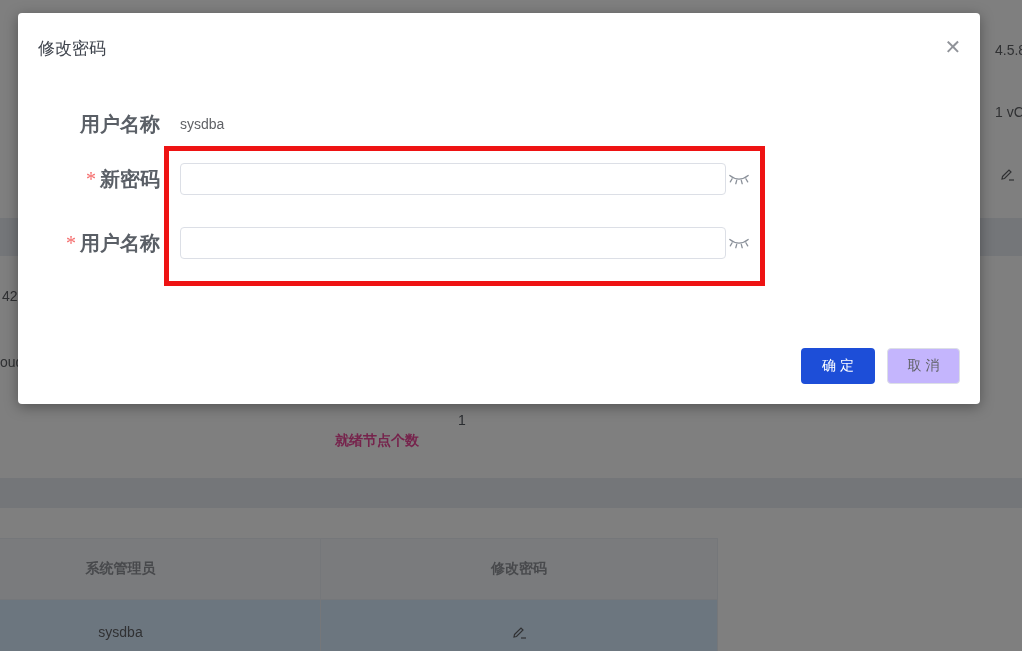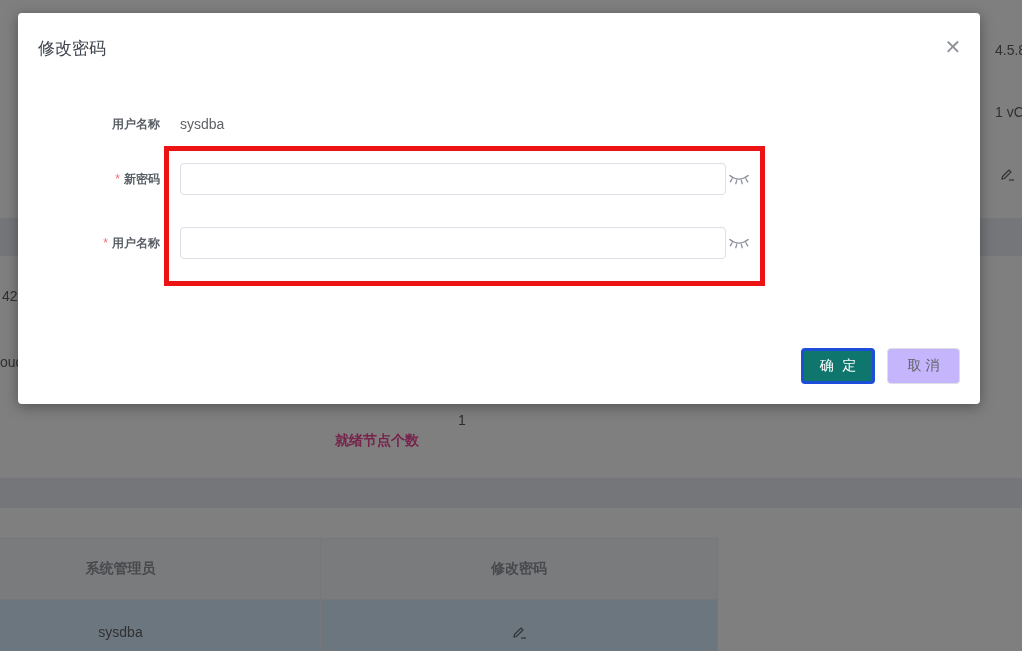--- a/index.html
+++ b/index.html
@@ -47,35 +47,35 @@
     position:absolute; left:921px; top:20px; width:28px; height:28px;
     font-size:20px; color:#909399; display:flex; align-items:center; justify-content:center;
     cursor:pointer; background:none; border:none;
   }
   .form-row { position:absolute; left:0; width:100%; }
   .row-username { top:97px; height:28px; }
   .row-newpw { top:150px; height:32px; }
   .row-confirm { top:214px; height:32px; }
   .form-label {
     position:absolute; left:0; top:0; width:142px; height:100%;
-    text-align:right; font-size:12px; font-weight:bold; color:#5a5f66;
-    display:flex; align-items:center; justify-content:flex-end; white-space:nowrap;
+    text-align:right; font-size:20px; font-weight:bold; color:#5a5f66;
+    display:flex; align-items:center; justify-content:flex-end; white-space:nowrap;font-family:Liberation Serif, serif;
   }
   .req { color:#f56c6c; margin-right:4px; font-weight:normal; }
   .plain-value { position:absolute; left:162px; top:0; height:100%; display:flex; align-items:center; font-size:14px; color:#606266; }
   .pw-input {
     position:absolute; left:162px; top:0; width:546px; height:32px;
     border:1px solid #dcdfe6; border-radius:4px; outline:none;
     font-size:14px; color:#606266; padding:0 10px; background:#fff;
   }
   .eye { position:absolute; left:710px; top:7px; width:22px; height:18px; cursor:pointer; }
 
   .modal-footer { position:absolute; left:0; top:335px; width:100%; height:36px; }
   .btn { position:absolute; height:36px; border-radius:4px; font-size:14px; cursor:pointer; }
-  .btn-confirm { left:783px; width:74px; background:#0f766e; border:3px solid #1d4ed8; color:#fff;font-family:Liberation Mono, monospace; }
+  .btn-confirm { left:783px; width:74px; background:#1d4ed8; border:6px solid #1d4ed8; color:#fff; }
   .btn-cancel  { left:869px; width:73px; background:#c4b5fd; border:1px solid #dcdfe6; color:#606266; }
 
   
   .annotation-rect {
     position:absolute; left:164px; top:146px; width:601px; height:140px;
     border:5px solid #ee1313; z-index:30; pointer-events:none;
   }
 </style>
 </head>
 <body>

